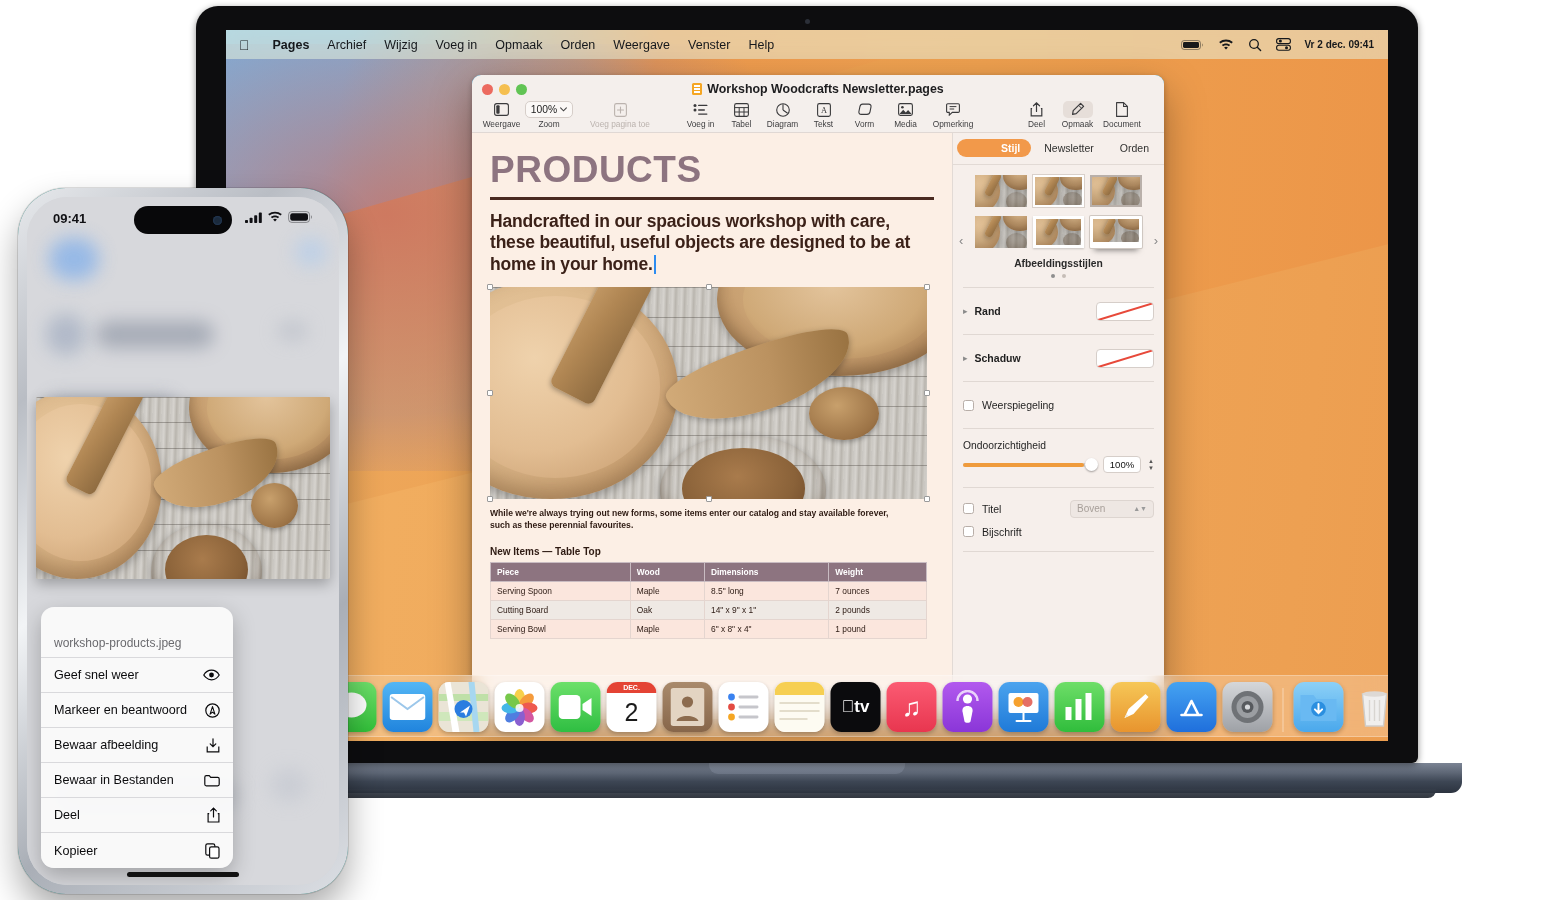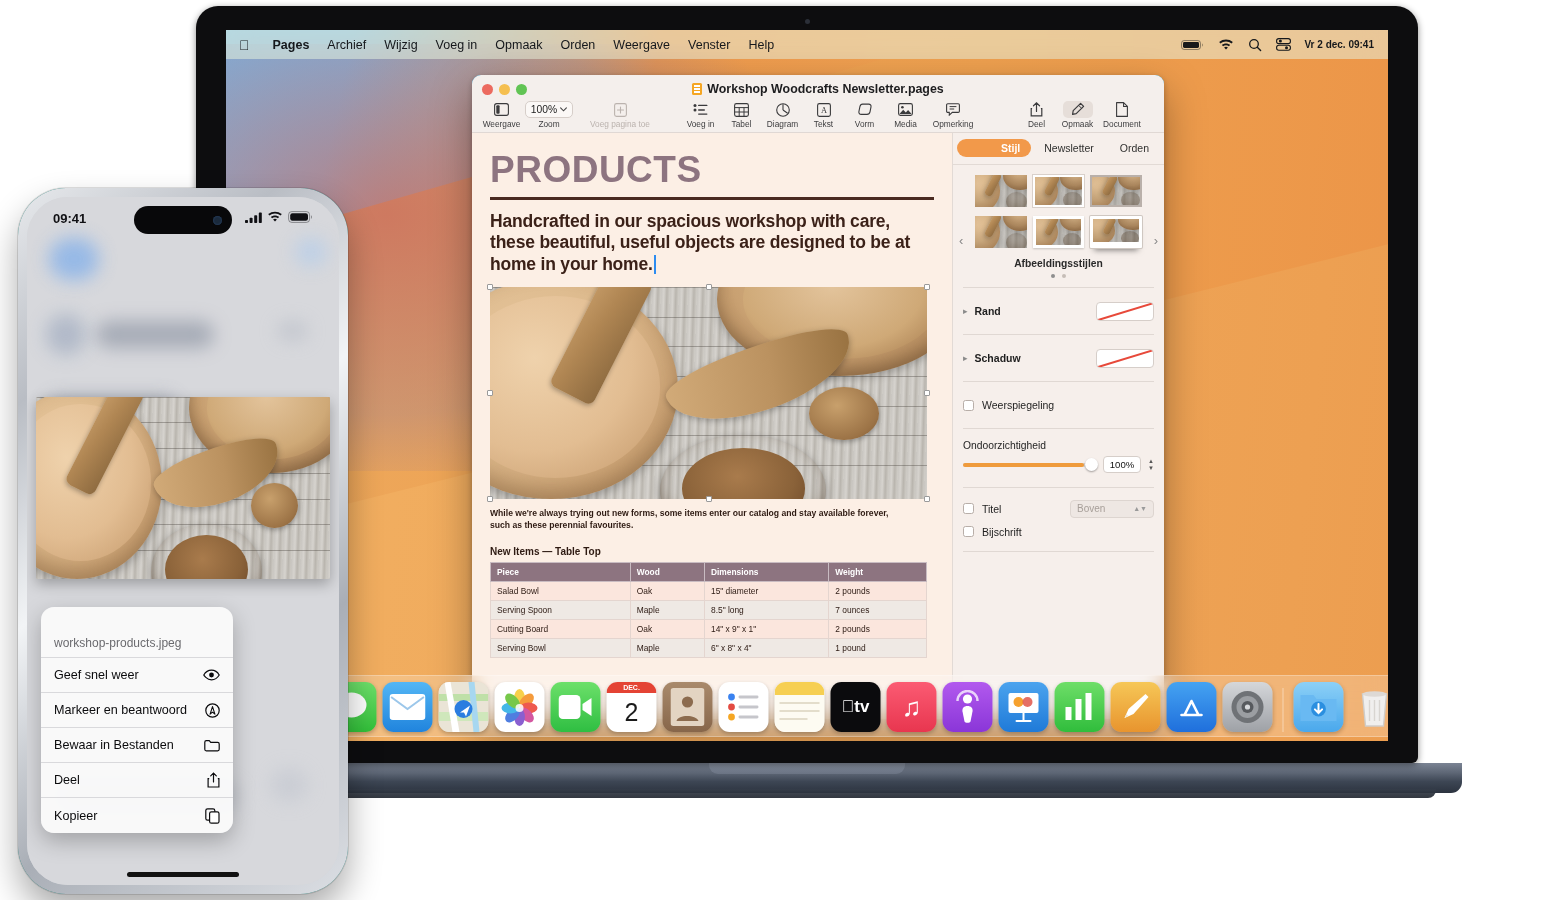--- a/index.html
+++ b/index.html
@@ -492,26 +492,20 @@
               <table>
                 <thead>
                     <tr>
                   <th>Piece</th>
                   <th>Wood</th>
                   <th>Dimensions</th>
                   <th>Weight</th>
                 </tr>
                   </thead>
                 <tbody>
-                  <tr>
-                    <td>Salad Bowl</td>
-                    <td>Oak</td>
-                    <td>15" diameter</td>
-                    <td>2 pounds</td>
-                  </tr>
                   <tr>
                     <td>Serving Spoon</td>
                     <td>Maple</td>
                     <td>8.5" long</td>
                     <td>7 ounces</td>
                   </tr>
                   <tr>
                     <td>Cutting Board</td>
                     <td>Oak</td>
                     <td>14" x 9" x 1"</td>
@@ -908,20 +902,29 @@
         <div class="mrow">
           <span>Markeer en beantwoord</span>
           <span class="mi-ico">
             <svg width="15" height="15" viewBox="0 0 15 15">
                 <circle cx="7.5" cy="7.5" r="6.7" fill="none" stroke="#0b0b0d" stroke-width="1.2"></circle>
                 <path d="M7.5 3.6l2.4 7.6-2.4-2-2.4 2z" fill="none" stroke="#0b0b0d" stroke-width="1.1" stroke-linejoin="round"></path>
               </svg>
           </span>
         </div>
 
+        <div class="mrow">
+          <span>Bewaar afbeelding</span>
+          <span class="mi-ico">
+            <svg width="14" height="15" viewBox="0 0 14 15">
+                <path d="M7 .8v7.6M4.2 5.8L7 8.6l2.8-2.8" fill="none" stroke="#0b0b0d" stroke-width="1.2" stroke-linecap="round"></path>
+                <path d="M1.2 8.4v5.4h11.6V8.4" fill="none" stroke="#0b0b0d" stroke-width="1.2"></path>
+              </svg>
+          </span>
+        </div>
 
         <div class="mrow">
           <span>Bewaar in Bestanden</span>
           <span class="mi-ico">
             <svg width="16" height="13" viewBox="0 0 16 13">
                 <path d="M.8 3.2c0-1 .6-1.6 1.5-1.6h3l1.4 1.8h7c1 0 1.5.6 1.5 1.5v5.4c0 1-.6 1.5-1.5 1.5H2.3c-1 0-1.5-.6-1.5-1.5z" fill="none" stroke="#0b0b0d" stroke-width="1.2" stroke-linejoin="round"></path>
               </svg>
           </span>
         </div>
 

